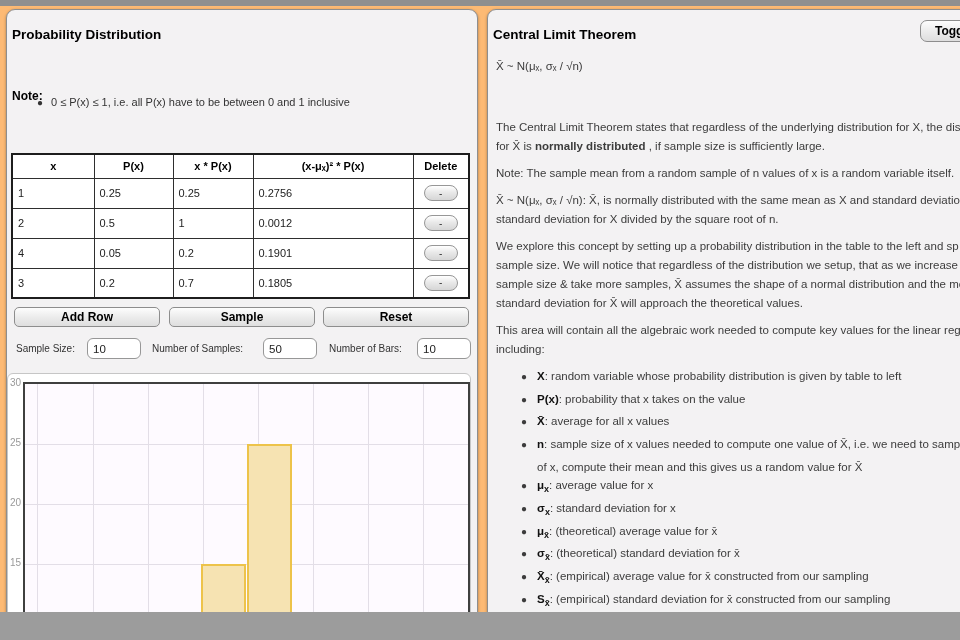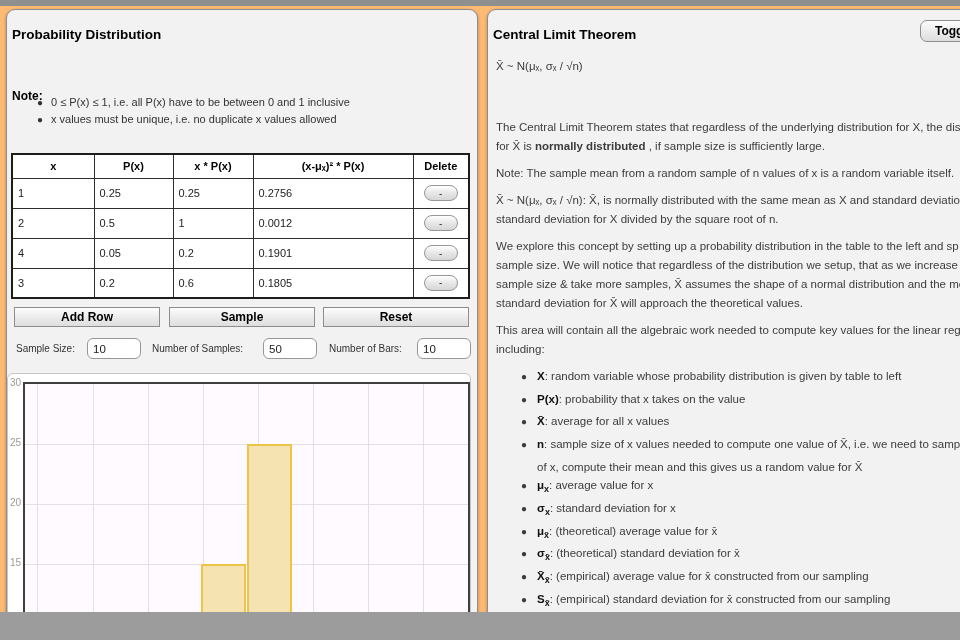--- a/index.html
+++ b/index.html
@@ -26,21 +26,21 @@
   #prob-table th { border:1px solid #2e2e2e; font-size:11px; font-weight:bold; text-align:center;
                    height:24px; color:#000; }
   #prob-table td { border:1px solid #2e2e2e; font-size:11px; color:#222; height:30px;
                    padding-left:5px; text-align:left; }
   #prob-table td.del-cell { text-align:center; padding-left:0; }
   .col-x{width:82px}.col-p{width:79px}.col-xp{width:80px}.col-v{width:160px}.col-d{width:56px}
   .oval-btn { width:34px; height:16px; border:1px solid #979797; border-radius:9px;
               background:linear-gradient(#ffffff,#e9e9e9 45%,#d6d6d6); font-size:10px; line-height:11px;
               color:#333; cursor:pointer; }
 
-  .bar-btn { position:absolute; top:297px; height:20px; border:1.5px solid #8d8d8d; border-radius:0;
+  .bar-btn { position:absolute; top:297px; height:20px; border:1.5px solid #8d8d8d; border-radius:5px;
              background:linear-gradient(#fdfdfd,#ececec 50%,#dedede); font-weight:bold; font-size:12px;
              color:#000; cursor:pointer; }
   #btn-add { left:7px; width:146px; }
   #btn-sample { left:162px; width:146px; }
   #btn-reset { left:316px; width:146px; }
 
   .ctl-label { position:absolute; top:328px; height:21px; line-height:21px; font-size:10px; color:#333; white-space:nowrap; }
   .ctl-input { position:absolute; top:328px; height:21px; width:54px; border:1.5px solid #979797;
                border-radius:6px; background:#fff; font-size:11.5px; padding:0 5px; color:#222;
                font-family:"Liberation Sans","DejaVu Sans",sans-serif; }
@@ -85,21 +85,20 @@
 
 <div id="page">
   <div id="top-strip"></div>
 
   <div id="left-card" class="card">
     <div class="panel-title">Probability Distribution</div>
     <div id="note-label">Note:</div>
 
     <div id="notes">
       <div class="note-row"><span class="note-dot">●</span><span>0 ≤ P(x) ≤ 1, i.e. all P(x) have to be between 0 and 1 inclusive</span></div>
-      <div class="note-row"><span class="note-dot">●</span><span>x values must be unique, i.e. no duplicate x values allowed</span></div>
     </div>
 
     <table id="prob-table">
       <colgroup>
           <col class="col-x">
           <col class="col-p">
           <col class="col-xp">
           <col class="col-v">
           <col class="col-d">
         </colgroup>
@@ -130,21 +129,21 @@
         <tr>
           <td>4</td>
           <td>0.05</td>
           <td>0.2</td>
           <td>0.1901</td>
           <td class="del-cell"><button class="oval-btn">-</button></td>
         </tr>
         <tr>
           <td>3</td>
           <td>0.2</td>
-          <td>0.6</td>
+          <td>0.7</td>
           <td>0.1805</td>
           <td class="del-cell"><button class="oval-btn">-</button></td>
         </tr>
       </tbody>
     </table>
 
     <button id="btn-add" class="bar-btn">Add Row</button>
     <button id="btn-sample" class="bar-btn">Sample</button>
     <button id="btn-reset" class="bar-btn">Reset</button>
 

